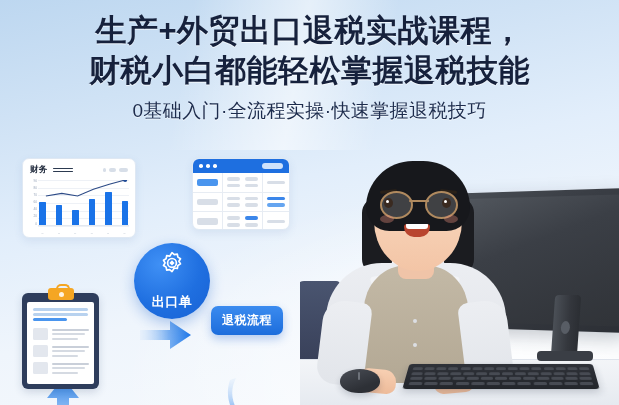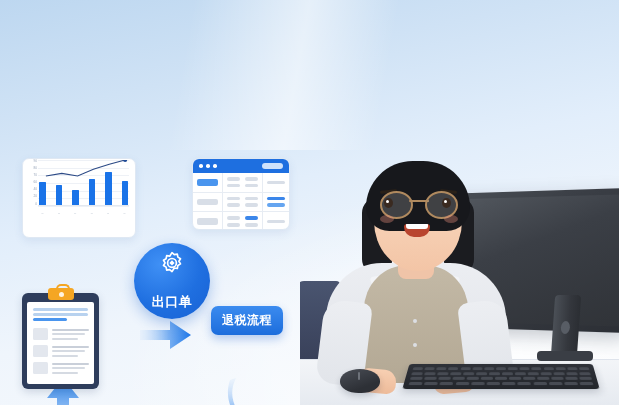--- a/index.html
+++ b/index.html
@@ -222,24 +222,41 @@
   .arm-r{left:140px;border-radius:10px 22px 18px 14px;transform:rotate(-7deg);}
   .hand-l,.hand-r{position:absolute;bottom:-10px;width:40px;height:24px;border-radius:12px 12px 9px 9px;background:linear-gradient(180deg,#f7cfb2 0%,#edbb9a 100%);}
   .hand-l{left:34px;transform:rotate(5deg);}
   .hand-r{left:112px;transform:rotate(-5deg);}
 </style>
 </head>
 <body>
 
 <div id="poster">
 
+  <div class="header">
+    <div class="title-line t1">生产+外贸出口退税实战课程，</div>
+    <div class="title-line t2">财税小白都能轻松掌握退税技能</div>
+    <div class="subtitle">0基础入门·全流程实操·快速掌握退税技巧</div>
+  </div>
 
   <div class="infographic">
 
     <div class="card chart-card">
+      <div class="chart-head">
+        <span class="chart-title">财务</span>
+        <span class="chart-head-lines">
+            <i></i>
+            <i></i>
+          </span>
+        <span class="chart-head-dots">
+            <i></i>
+            <i></i>
+            <i></i>
+          </span>
+      </div>
       <div class="plot">
         <div class="yaxis">
             <span>90</span>
             <span>80</span>
             <span>70</span>
             <span>60</span>
             <span>40</span>
             <span>20</span>
             <span>0</span>
           </div>

